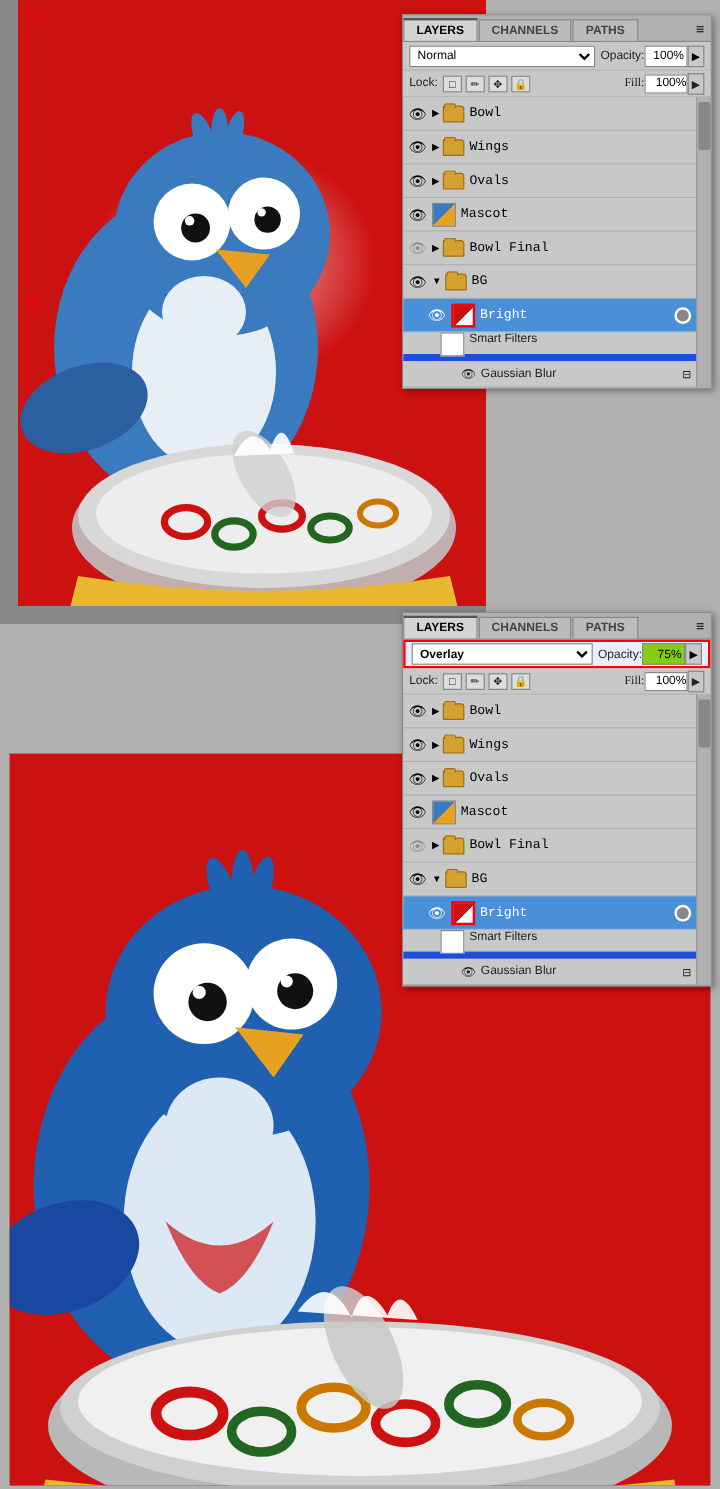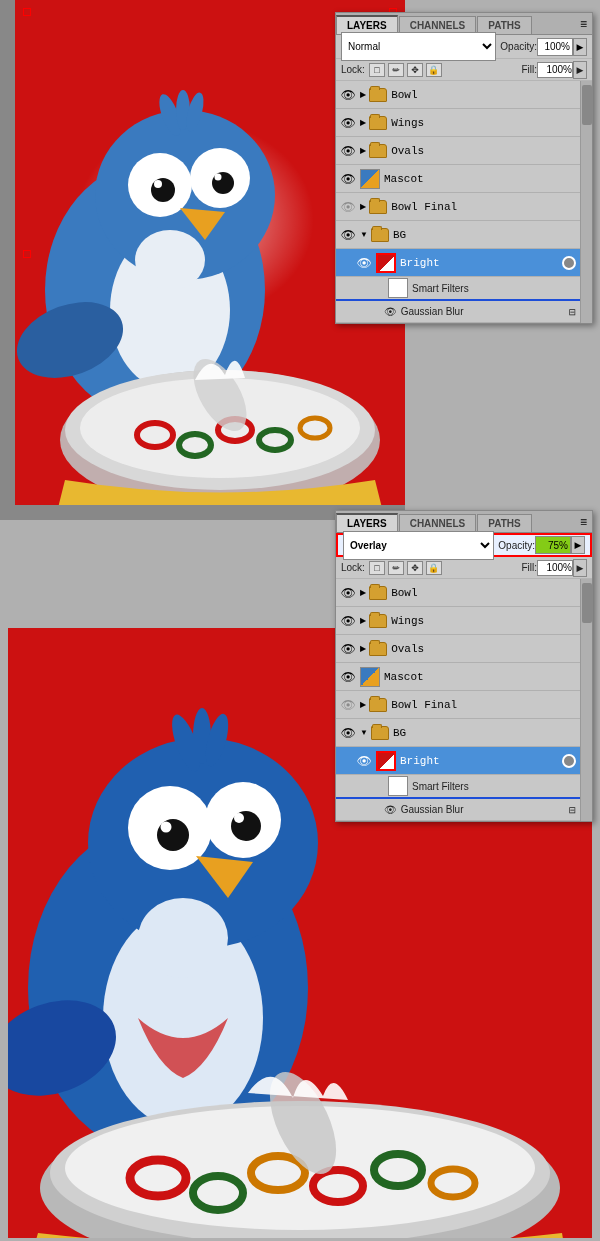--- a/index.html
+++ b/index.html
@@ -87,21 +87,21 @@
     .panel-row {
       display: flex;
       align-items: center;
       padding: 3px 5px;
       background: #c8c8c8;
       border-bottom: 1px solid #b5b5b5;
       height: 24px;
     }
     .blend-select {
       flex: 1;
-      height: 29px;
+      height: 18px;
       font-size: 10px;
       background: #fff;
       border: 1px solid #888;
       padding: 0 2px;
     }
     .opacity-label {
       margin-left: 4px;
       font-size: 10px;
       color: #222;
     }
@@ -143,20 +143,21 @@
       width: 16px; height: 14px;
       border: 1px solid #888;
       background: #ddd;
       display: flex; align-items: center; justify-content: center;
       font-size: 9px;
     }
     .fill-label {
       margin-left: auto;
       font-size: 10px;
       color: #222;
+      font-family: Liberation Serif, serif;
     }
     .fill-input {
       width: 36px;
       height: 16px;
       background: #fff;
       border: 1px solid #888;
       font-size: 10px;
       text-align: right;
     }
     .layer-item {
@@ -220,25 +221,25 @@
       border-radius: 50%;
       background: #fff;
       border: 2px solid #888;
       margin-left: 4px;
       flex-shrink: 0;
     }
 
     
     .smart-filter-row {
       display: flex;
-      align-items: center;
+      align-items: flex-start;
       height: 24px;
       background: #c8c8c8;
-      border-bottom: 2px solid #1d4ed8;
-      padding-left: 52px;
+      border-bottom: 6px solid #1d4ed8;
+      padding-left: 31px;
       font-size: 10px;
       color: #222;
     }
     .gauss-row {
       display: flex;
       align-items: center;
       height: 22px;
       background: #c8c8c8;
       border-bottom: 1px solid #b0b0b0;
       padding-left: 48px;

